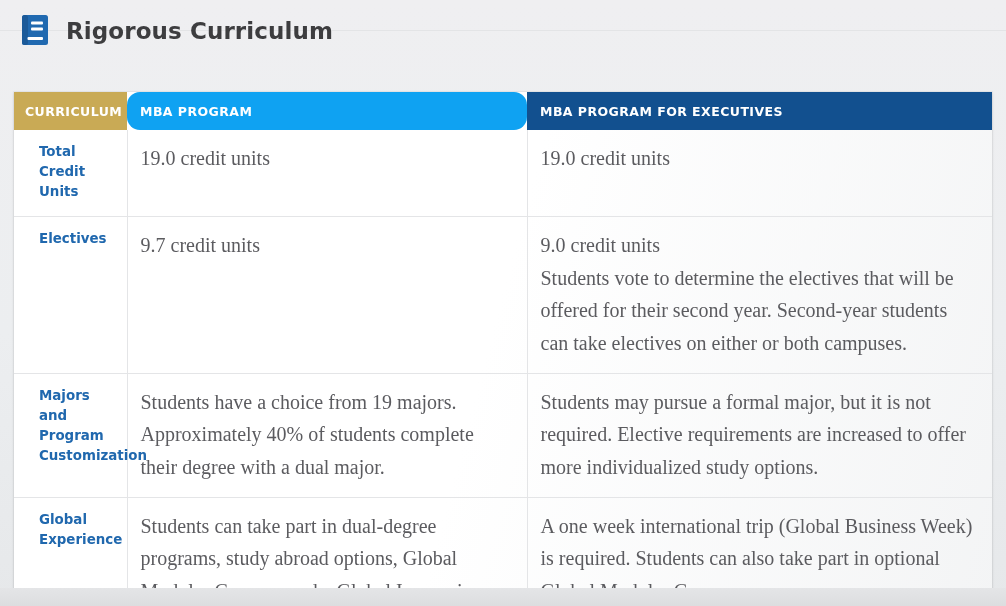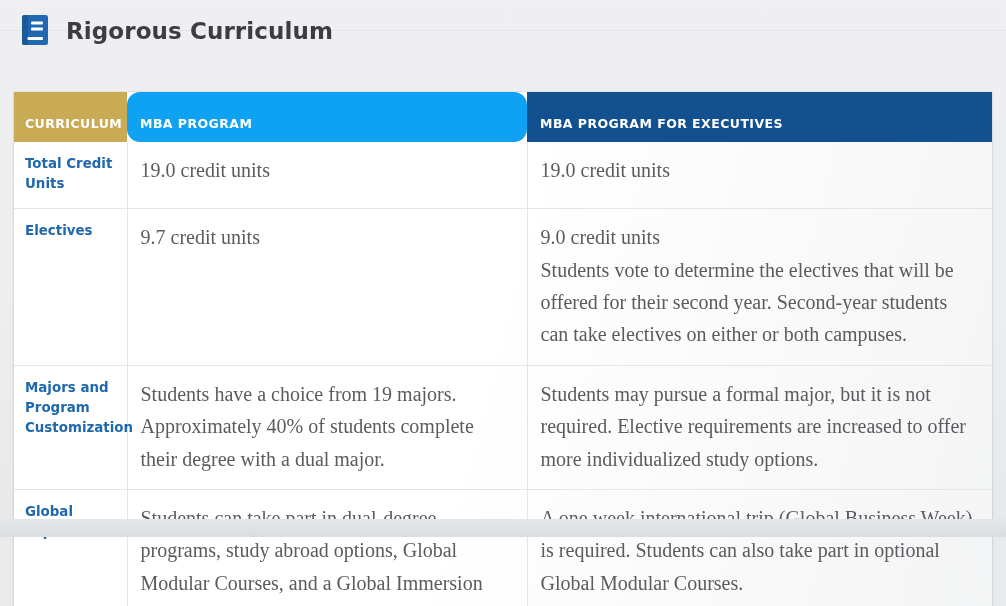--- a/index.html
+++ b/index.html
@@ -12,21 +12,21 @@
     height: 606px;
     overflow: hidden;
     font-family: "Liberation Sans", sans-serif;
     background: #e9eaec;
   }
 
   
   .page {
     position: relative;
     width: 1006px;
-    height: 537px;
+    height: 606px;
     box-sizing: border-box;
     background: linear-gradient(180deg, #efeff1 0%, #eceef0 55%, #e6e8ea 100%);
   }
 
   
   .top-hairline {
     position: absolute;
     left: 0;
     top: 30px;
     width: 1006px;
@@ -80,21 +80,21 @@
     table-layout: fixed;
     background: linear-gradient(105deg, #ffffff 0%, #ffffff 48%, #f3f4f5 100%);
   }
   table.curriculum col.c1 { width: 113px; }
   table.curriculum col.c2 { width: 400px; }
   table.curriculum col.c3 { width: 465px; }
 
   
   thead th {
     height: 38px;
-    padding: 12px 0 0 11px;
+    padding: 0 0 0 11px;
     text-align: left;
     vertical-align: middle;
     font-size: 12.5px;
     font-weight: 600;
     letter-spacing: 0.45px;
     color: #ffffff;
     font-family: "DejaVu Sans", "Liberation Sans", sans-serif;
     white-space: nowrap;
     overflow: hidden;
   }
@@ -115,21 +115,21 @@
   }
   tbody tr:last-child td { border-bottom: none; }
 
   td.rowlabel {
     color: #2068ae;
     font-weight: 600;
     font-size: 13.4px;
     line-height: 1.5;
     font-family: "DejaVu Sans", "Liberation Sans", sans-serif;
     border-right: 1px solid #e4e5e7;
-    padding-left: 11px;
+    padding-left: 25px;
     padding-right: 8px;
   }
   td.col-mba  { border-right: 1px solid #e4e5e7; }
 
   td p { margin: 0; }
   td p + p { }
 
   
   .bottom-fade {
     position: absolute;

